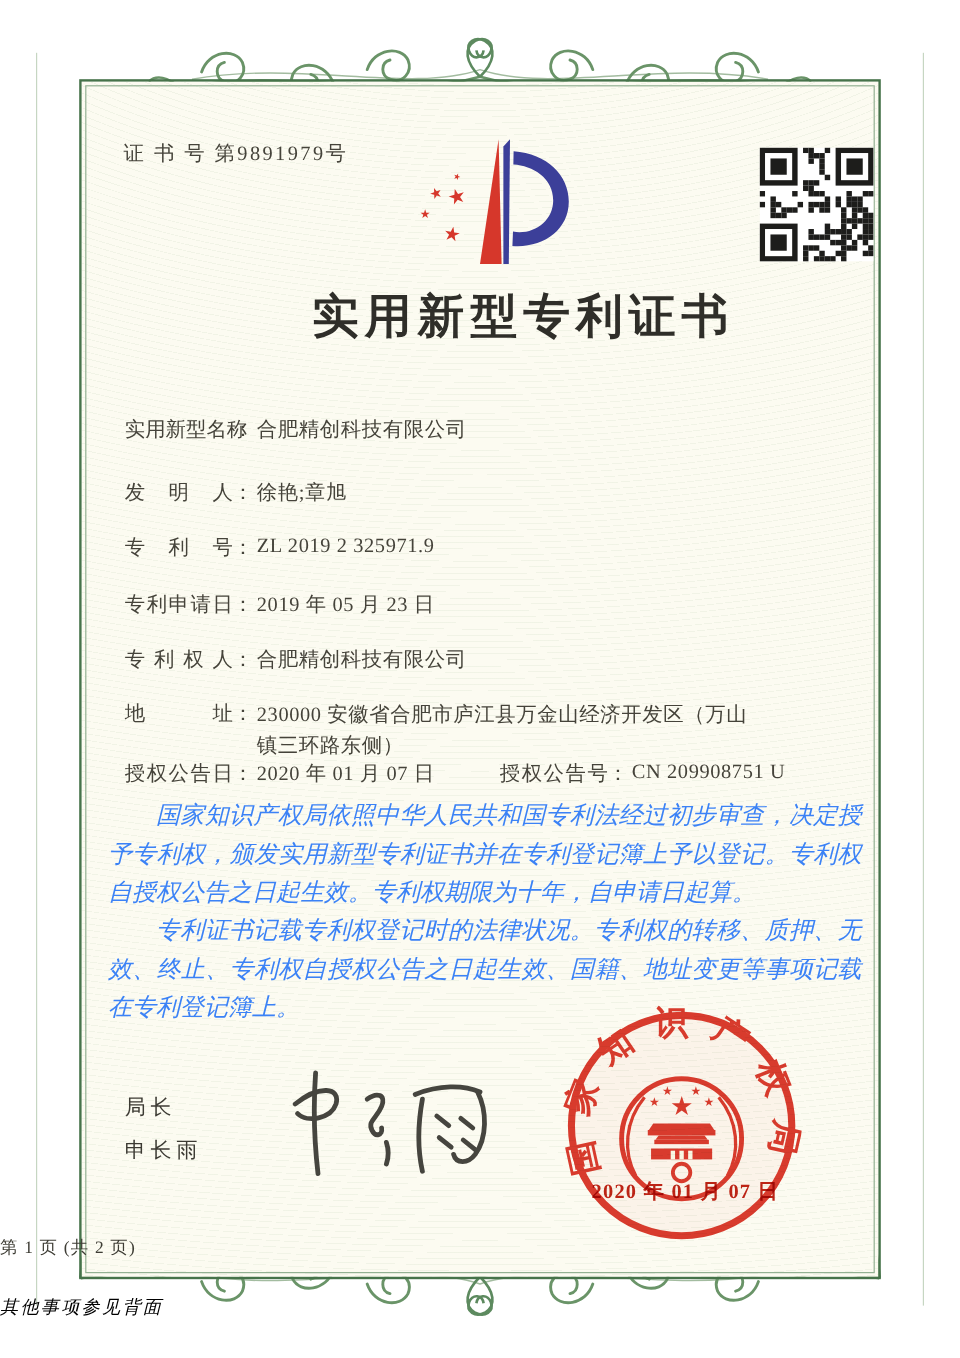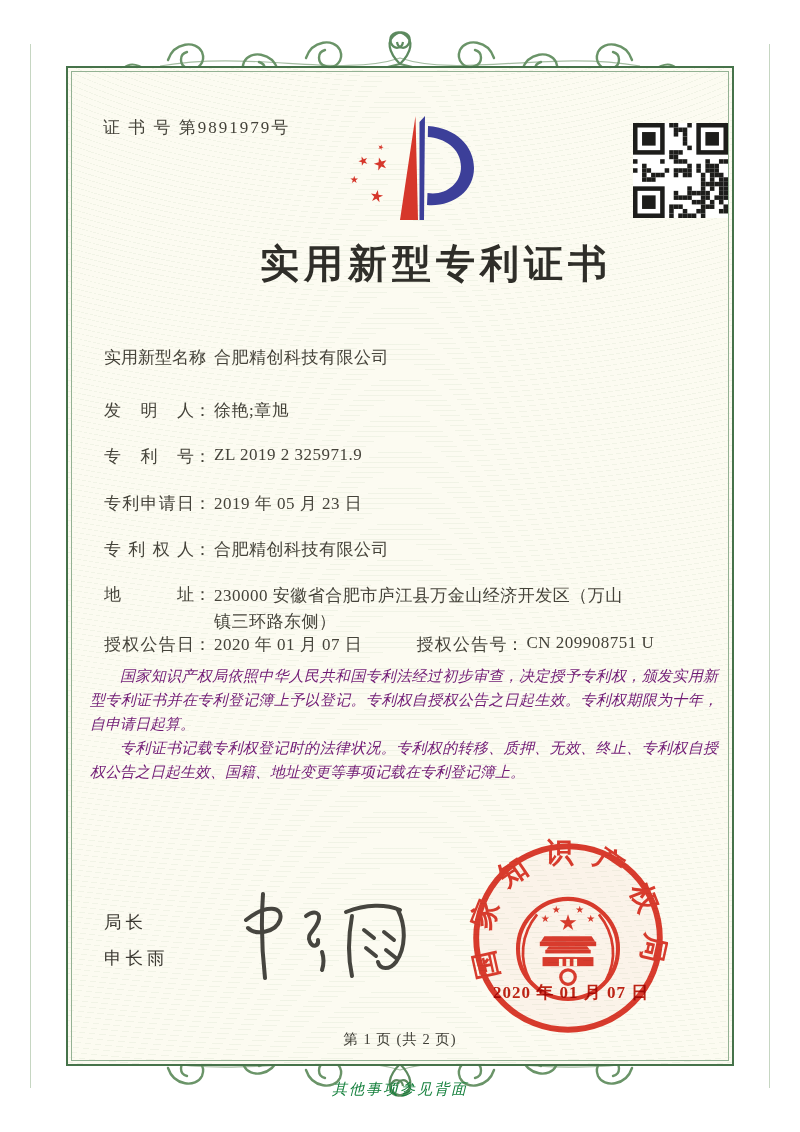--- a/index.html
+++ b/index.html
@@ -30,35 +30,35 @@
 
   .row{position:absolute;left:104px;font-size:17px;color:#45433a;white-space:nowrap;}
   .lab{display:inline-block;width:90px;text-align:justify;text-align-last:justify;vertical-align:top;}
   .colon{margin-right:3px;vertical-align:top;}
   .val{letter-spacing:0.5px;vertical-align:top;}
   .row-address{white-space:normal;}
   .row-address .val{display:inline-block;width:415px;line-height:1.55;}
   .grp2{margin-left:50px;}
 
   .body-text{position:absolute;left:90px;top:664px;width:628px;
-    font-size:15px;line-height:1.6;color:#701a75;text-align:justify;font-style:italic;}
+    font-size:20px;line-height:1.6;color:#3b82f6;text-align:justify;font-style:italic;}
   .body-text p{margin:0;text-indent:2em;}
 
   .sig-title{position:absolute;left:104px;top:910px;font-size:17.5px;letter-spacing:4px;color:#3c3a33;}
   .sig-name{position:absolute;left:104px;top:946px;font-size:17.5px;letter-spacing:4px;color:#3c3a33;}
   .sig-script{position:absolute;left:218px;top:882px;width:210px;height:105px;}
 
   .seal{position:absolute;left:468px;top:838px;width:200px;height:200px;mix-blend-mode:multiply;opacity:0.95;}
   .seal-date{position:absolute;left:493px;top:981px;font-size:17px;font-weight:bold;
     color:#c02517;letter-spacing:1px;mix-blend-mode:multiply;}
 
-  .page-info{position:absolute;left:0;top:1030px;width:800px;text-align:center;
+  .page-info{position:absolute;left:0;top:1030px;width:800px;text-align:left;
     font-size:14.5px;color:#3e3d35;letter-spacing:1px;}
-  .back-note{position:absolute;left:0;top:1080px;width:800px;text-align:center;
-    font-size:15px;color:#15803d;font-style:italic;letter-spacing:2px;}
+  .back-note{position:absolute;left:0;top:1080px;width:800px;text-align:left;
+    font-size:15px;color:#000000;font-style:italic;letter-spacing:2px;}
 </style>
 </head>
 <body>
 
 <div class="page">
 
   <svg class="border-art" width="800" height="1132" viewBox="0 0 800 1132">
     <defs>
       <g id="curlC" stroke="#5d8a5f" fill="none" stroke-width="3" stroke-linecap="round">
         <path d="M95,95 C60,92 25,80 12,50 C4,30 14,12 32,12 C48,12 56,26 48,38 C42,48 28,46 26,36 C25,29 31,25 36,28"></path>

